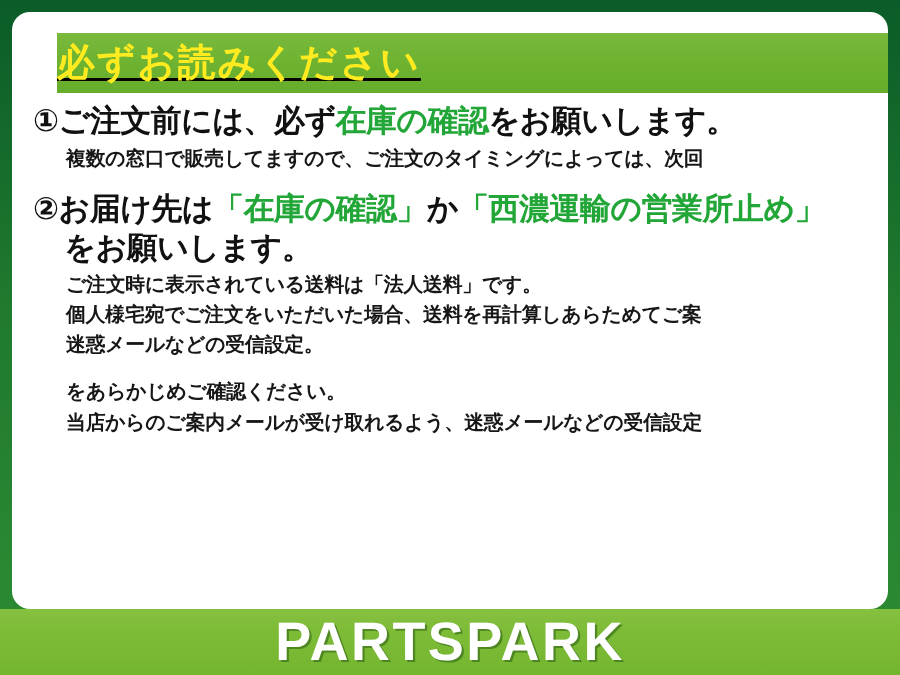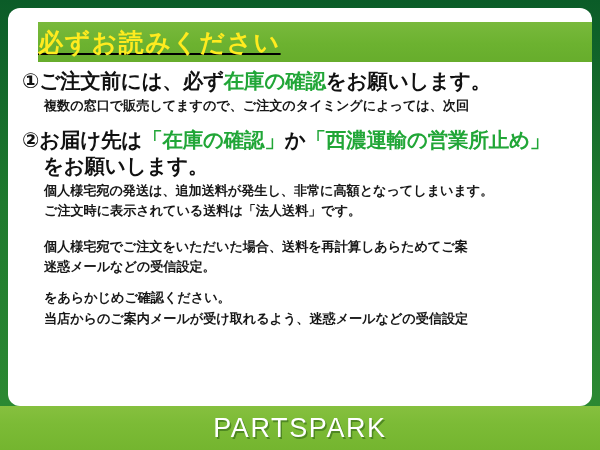--- a/index.html
+++ b/index.html
@@ -104,22 +104,22 @@
     bottom: 0;
     width: 600px;
     height: 44px;
     background: linear-gradient(180deg, #86c03f 0%, #7cbb36 40%, #74b52f 100%);
     display: flex;
     align-items: center;
     justify-content: center;
   }
   .brand {
     color: #ffffff;
-    font-size: 27px;
-    font-weight: normal;
+    font-size: 36px;
+    font-weight: bold;
     letter-spacing: 1.6px;
     line-height: 1;
     text-shadow: 1.5px 1.5px 0 rgba(43, 95, 20, 0.55);
   }
 </style>
 </head>
 <body>
 
 <div class="notice">
 
@@ -138,23 +138,22 @@
         <div class="item-sub">複数の窓口で販売してますので、ご注文のタイミングによっては、次回</div>
       </div>
 
       <div class="gap-1"></div>
 
       <div class="item">
         <div class="item-head">
           <span>②</span><span>お届け先は</span><span class="hl">「在庫の確認」</span><span>か</span><span class="hl">「西濃運輸の営業所止め」</span>
         </div>
         <div class="item-head indent">をお願いします。</div>
-        <div class="item-sub">個人様宅宛の発送は、追加送料が発生し、非常に高額となってしまいます。</div>
         <div class="item-sub" style="margin-top:0">ご注文時に表示されている送料は「法人送料」です。</div>
-        <div class="item-sub" style="margin-top:16px">個人様宅宛でご注文をいただいた場合、送料を再計算しあらためてご案</div>
+        <div class="item-sub" style="margin-top:0">個人様宅宛でご注文をいただいた場合、送料を再計算しあらためてご案</div>
         <div class="item-sub" style="margin-top:0">迷惑メールなどの受信設定。</div>
       </div>
 
       <div class="gap-2"></div>
 
       <div class="item">
         <div class="item-sub" style="margin-top:0">をあらかじめご確認ください。</div>
         <div class="item-sub">当店からのご案内メールが受け取れるよう、迷惑メールなどの受信設定</div>
       </div>
 

